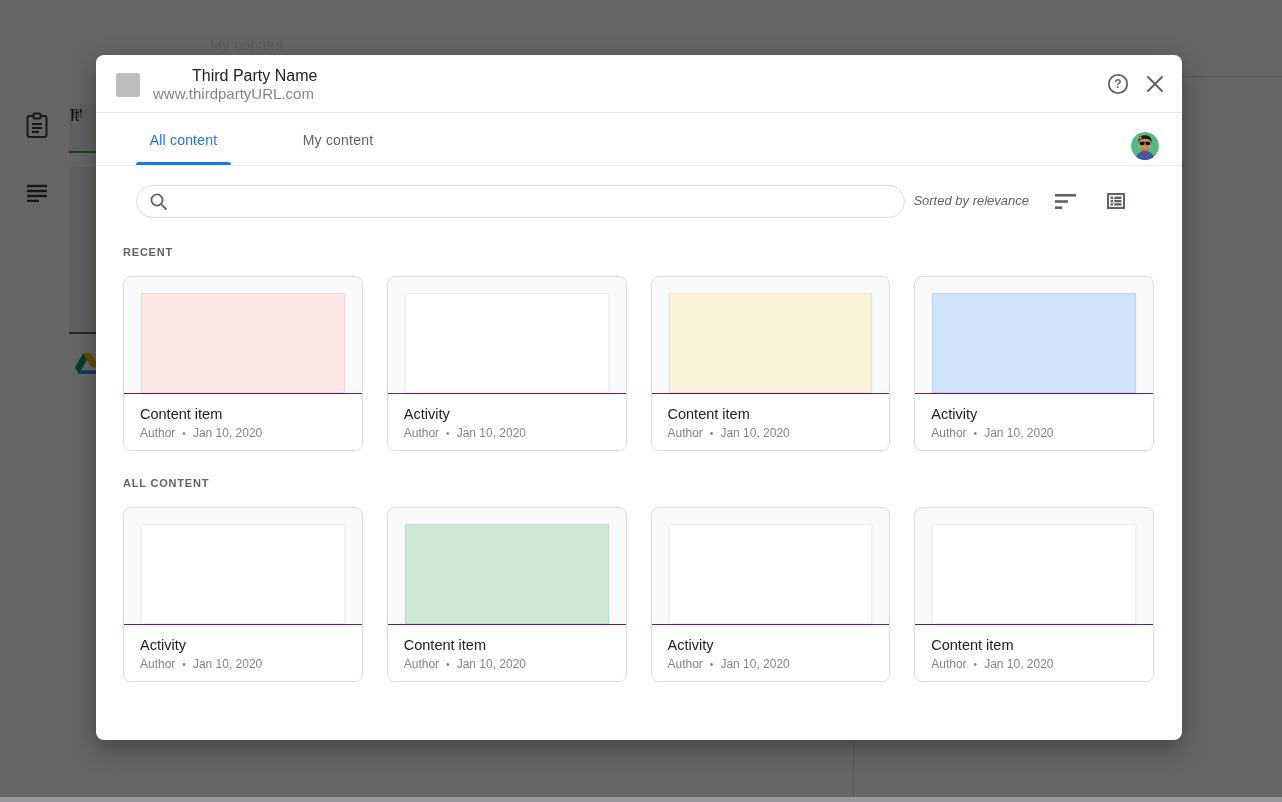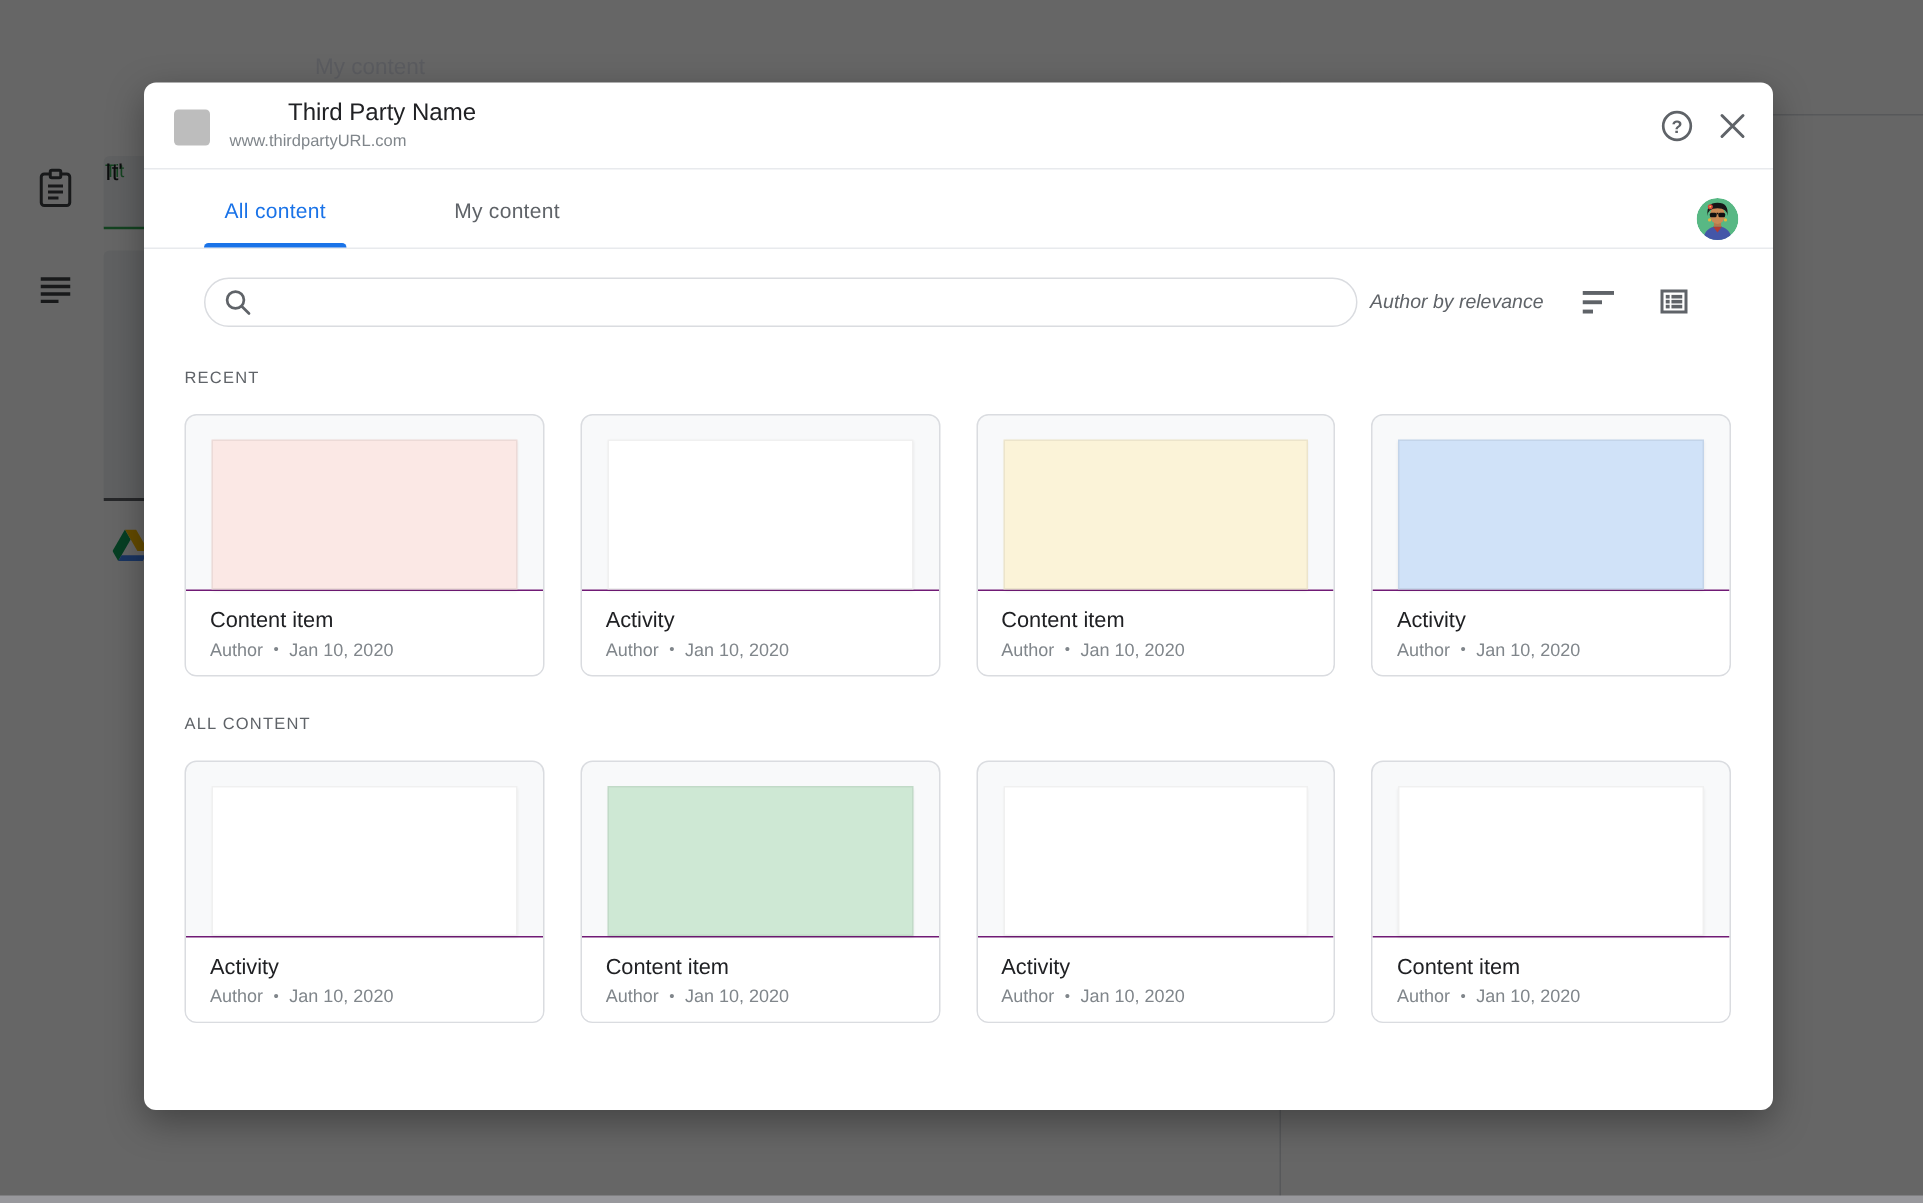--- a/index.html
+++ b/index.html
@@ -30,21 +30,21 @@
   .scrim { position:absolute; inset:0; background:rgba(0,0,0,0.60); }
   .ghost-text { position:absolute; left:210px; top:36px; font-size:15px; font-weight:500; color:rgba(15,25,55,0.12); }
   .bottom-strip { position:absolute; left:0; top:797px; width:1282px; height:5px; background:#98989c; }
 
   
   .modal { position:absolute; left:96px; top:55px; width:1086px; height:685px; background:#fff; border-radius:8px; box-shadow:0 8px 24px rgba(0,0,0,.35); overflow:hidden; }
   .m-header { position:relative; height:58px; border-bottom:1px solid #e8eaed; }
   .m-logo { position:absolute; left:20px; top:18px; width:24px; height:24px; background:#bdbdbd; border-radius:3px; }
   .m-titleblock { position:absolute; left:57px; top:10px; }
   .m-title { font-size:16px; font-weight:500; color:#202124; line-height:21px;margin-left:39px; }
-  .m-url { font-size:11px; color:#80868b; line-height:16px; }
+  .m-url { font-size:15px; color:#80868b; line-height:16px; }
   .m-head-icons { position:absolute; right:15px; top:17px; display:flex; gap:13px; }
   .icon-btn { width:24px; height:24px; display:flex; align-items:center; justify-content:center; color:#5f6368; cursor:pointer; }
 
   .m-tabs { position:relative; height:53px; border-bottom:1px solid #e8eaed; }
   .tab { position:absolute; top:0; height:53px; display:flex; align-items:center; justify-content:center; font-size:14px; font-weight:500; letter-spacing:.2px; color:#5f6368; cursor:pointer; }
   .tab.active { color:#1a73e8; }
   .tab-1 { left:40px; width:95px; }
   .tab-2 { left:192px; width:100px; }
   .tab-3 { left:332px; width:98px; }
   .tab-underline { position:absolute; left:40px; bottom:0; width:95px; height:3px; background:#1a73e8; border-radius:3px 3px 0 0; }
@@ -54,21 +54,21 @@
   .toolbar { position:relative; height:33px; }
   .search-pill { position:absolute; left:13px; top:0; width:769px; height:33px; border:1px solid #dadce0; border-radius:17px; display:flex; align-items:center; padding:0 12px; background:#fff; }
   .search-pill svg { flex:0 0 auto; color:#5f6368; }
   .search-input { border:none; outline:none; background:transparent; flex:1; margin-left:10px; font-size:14px; color:#202124; font-family:"Liberation Sans", sans-serif; }
   .sorted-label { position:absolute; right:125px; top:8px; font-size:13px; font-style:italic; color:#5f6368; white-space:nowrap; }
   .sort-icon { position:absolute; right:78px; top:9px; color:#5f6368; cursor:pointer; }
   .view-icon { position:absolute; right:28px; top:6px; color:#5f6368; cursor:pointer; }
 
   .section { margin-top:28px; }
   .section + .section { margin-top:26px; }
-  .section-label { font-size:11px; font-weight:400; letter-spacing:.8px; color:#5f6368;margin-top:24px; }
+  .section-label { font-size:11px; font-weight:700; letter-spacing:.8px; color:#5f6368;margin-top:24px; }
   .card-grid { margin-top:18px; display:grid; grid-template-columns:repeat(4, 1fr); gap:24px; }
   .card { height:175px; border:1px solid #dadce0; border-radius:8px; background:#f8f9fa; overflow:hidden; cursor:pointer; }
   .card-thumb { position:relative; height:116px; }
   .card-thumb-inner { position:absolute; left:17px; right:17px; top:16px; bottom:0; background:#fff; border:1px solid rgba(0,0,0,0.06); box-shadow:0 1px 2px rgba(0,0,0,0.08); }
   .card-footer { height:59px; background:#fff; border-top:1px solid #701a75; padding:10px 16px 0 16px; }
   .card-title { font-size:14.5px; color:#202124; line-height:20px; }
   .card-meta { margin-top:2px; font-size:12px; color:#80868b; display:flex; align-items:center; gap:7px; }
   .meta-dot { font-size:10px; }
 </style>
 </head>
@@ -162,21 +162,21 @@
 
     <div class="m-body">
       <div class="toolbar">
         <div class="search-pill">
           <svg width="19" height="19" viewBox="0 0 19 19" fill="none">
             <circle cx="8" cy="8" r="5.6" stroke="currentColor" stroke-width="1.8"></circle>
             <path d="M12.3 12.3 L17 17" stroke="currentColor" stroke-width="1.8" stroke-linecap="round"></path>
           </svg>
           <input class="search-input" type="text" placeholder="" style="">
         </div>
-        <div class="sorted-label">Author by relevance</div>
+        <div class="sorted-label">Sorted by relevance</div>
         <div class="sort-icon">
           <svg width="21" height="16" viewBox="0 0 21 16" fill="currentColor">
             <rect x="0" y="0" width="21" height="2.6"></rect>
             <rect x="0" y="6.2" width="13" height="2.6"></rect>
             <rect x="0" y="12.4" width="7" height="2.6"></rect>
           </svg>
         </div>
         <div class="view-icon">
           <svg width="20" height="20" viewBox="0 0 20 20" fill="currentColor">
             <path d="M1 2 h18 v16 h-18 Z M3 4 v12 h14 v-12 Z" fill-rule="evenodd"></path>

